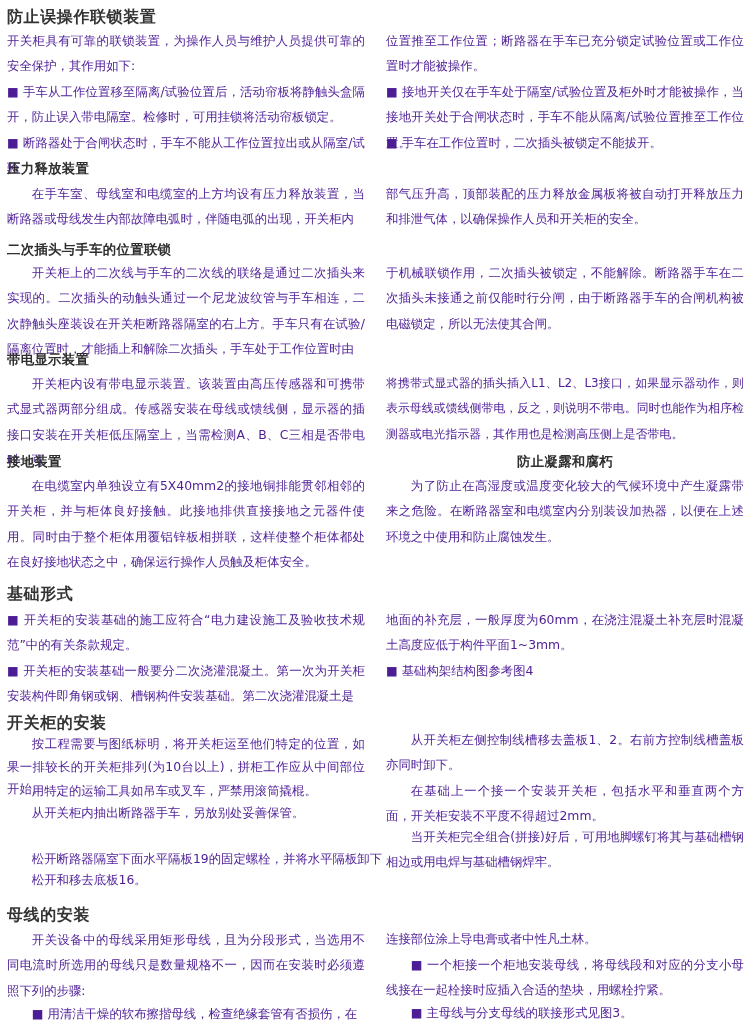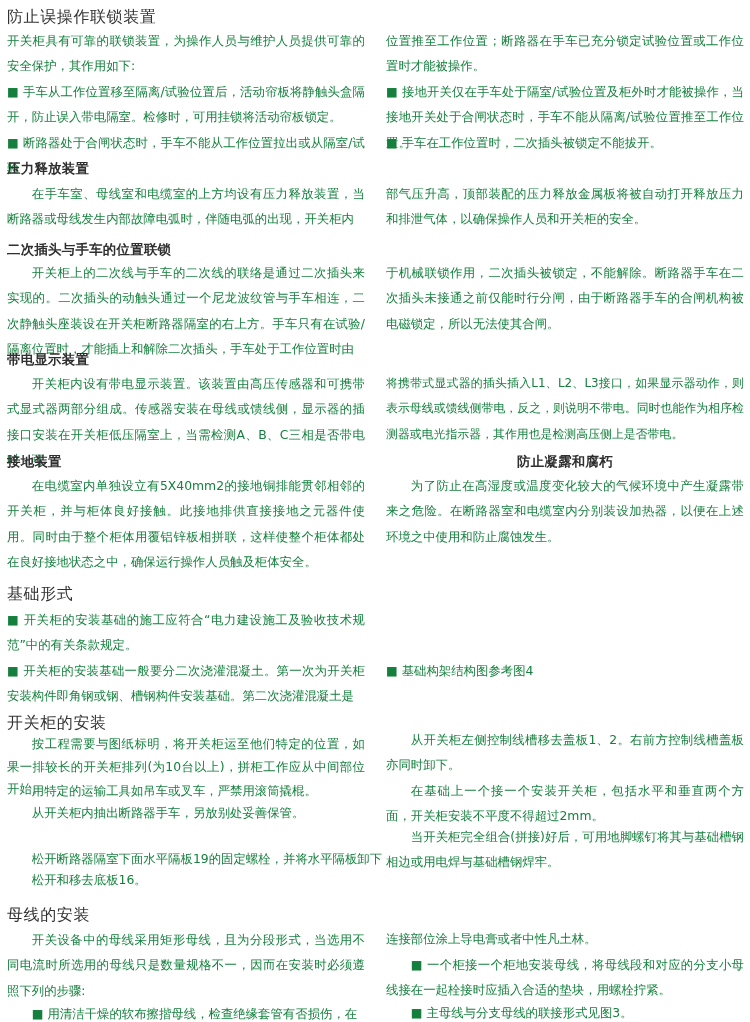--- a/index.html
+++ b/index.html
@@ -9,36 +9,36 @@
     height:1022px;
     background:#ffffff;
     font-family:"DejaVu Sans","Liberation Sans",sans-serif;
     overflow:hidden;
   }
   .block{position:absolute;}
   .col-left{left:7px;width:358px;}
   .col-right{left:386px;width:358px;text-align:center;}
   .h1{
     font-size:16px;
-    font-weight:normal;
+    font-weight:bold;
     color:#333333;
     letter-spacing:0.6px;
     line-height:20px;
   }
   .h2{
     font-size:13.4px;
     font-weight:bold;
     color:#2f2f2f;
     letter-spacing:0.3px;
     line-height:18px;
   }
   .p,.bullet{
     font-size:12.4px;
     line-height:25.4px;
-    color:#15803d;
+    color:#4c1d95;
     text-align:justify;
   }
   .p-indent{text-indent:2em;}
   .bullet-indent{text-indent:2em;}
   .compact{line-height:22.5px;}
   .nowrap{white-space:nowrap;text-align:left;}
   .fs-sm{font-size:11.9px;}
 </style>
 </head>
 <body>
@@ -69,20 +69,21 @@
     <div class="block col-left p p-indent" style="top: 927px;">开关设备中的母线采用矩形母线，且为分段形式，当选用不同电流时所选用的母线只是数量规格不一，因而在安装时必须遵照下列的步骤:</div>
     <div class="block col-left bullet bullet-indent" style="top: 1001px;">■ 用清洁干燥的软布擦揩母线，检查绝缘套管有否损伤，在</div>
     <div class="block col-right p" style="top: 28px;">位置推至工作位置；断路器在手车已充分锁定试验位置或工作位置时才能被操作。</div>
     <div class="block col-right bullet" style="top: 79px;">■ 接地开关仅在手车处于隔室/试验位置及柜外时才能被操作，当接地开关处于合闸状态时，手车不能从隔离/试验位置推至工作位置。</div>
     <div class="block col-right bullet" style="top: 130px;">■ 手车在工作位置时，二次插头被锁定不能拔开。</div>
     <div class="block col-right p" style="top: 181px;">部气压升高，顶部装配的压力释放金属板将被自动打开释放压力和排泄气体，以确保操作人员和开关柜的安全。</div>
     <div class="block col-right p" style="top: 260px;">于机械联锁作用，二次插头被锁定，不能解除。断路器手车在二次插头未接通之前仅能时行分闸，由于断路器手车的合闸机构被电磁锁定，所以无法使其合闸。</div>
     <div class="block col-right p fs-sm" style="top: 371px;">将携带式显式器的插头插入L1、L2、L3接口，如果显示器动作，则表示母线或馈线侧带电，反之，则说明不带电。同时也能作为相序检测器或电光指示器，其作用也是检测高压侧上是否带电。</div>
     <div class="block col-right h2" style="top: 453px;">防止凝露和腐朽</div>
     <div class="block col-right p p-indent" style="top: 473px;">为了防止在高湿度或温度变化较大的气候环境中产生凝露带来之危险。在断路器室和电缆室内分别装设加热器，以便在上述环境之中使用和防止腐蚀发生。</div>
+    <div class="block col-right p" style="top: 607px;">地面的补充层，一般厚度为60mm，在浇注混凝土补充层时混凝土高度应低于构件平面1~3mm。</div>
     <div class="block col-right bullet" style="top: 658px;">■ 基础构架结构图参考图4</div>
     <div class="block col-right p p-indent" style="top: 727px;">从开关柜左侧控制线槽移去盖板1、2。右前方控制线槽盖板亦同时卸下。</div>
     <div class="block col-right p p-indent" style="top: 778px;">在基础上一个接一个安装开关柜，包括水平和垂直两个方面，开关柜安装不平度不得超过2mm。</div>
     <div class="block col-right p p-indent" style="top: 824px;">当开关柜完全组合(拼接)好后，可用地脚螺钉将其与基础槽钢相边或用电焊与基础槽钢焊牢。</div>
     <div class="block col-right p" style="top: 926px;">连接部位涂上导电膏或者中性凡土林。</div>
     <div class="block col-right bullet bullet-indent" style="top: 952px;">■ 一个柜接一个柜地安装母线，将母线段和对应的分支小母线接在一起栓接时应插入合适的垫块，用螺栓拧紧。</div>
     <div class="block col-right bullet bullet-indent" style="top: 1000px;">■ 主母线与分支母线的联接形式见图3。</div>
   </div>
 
 </body></html>

